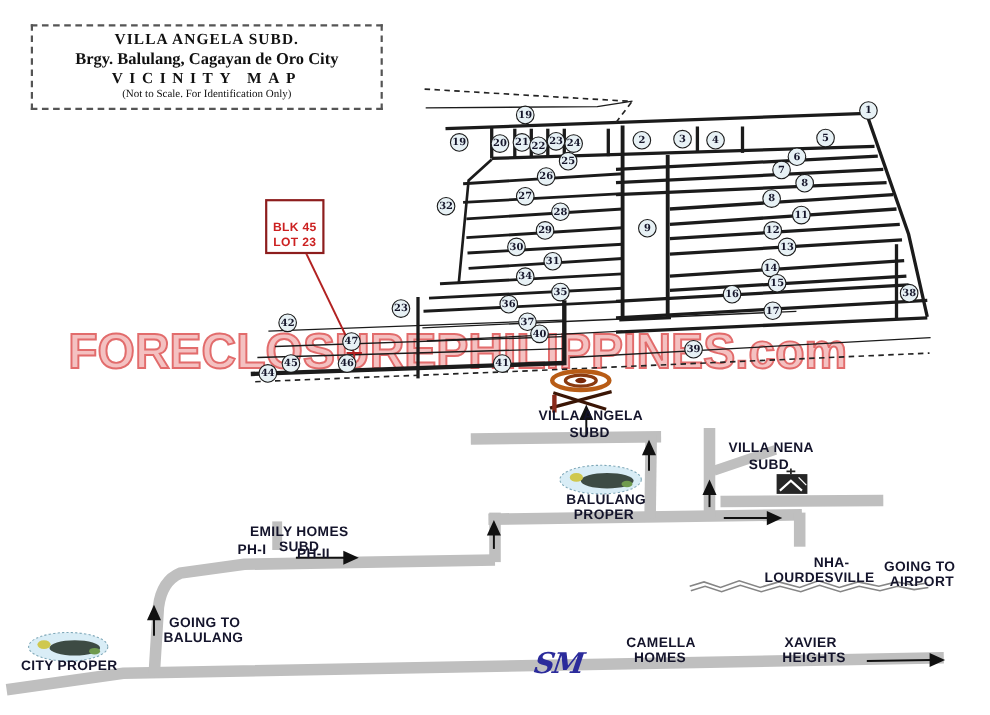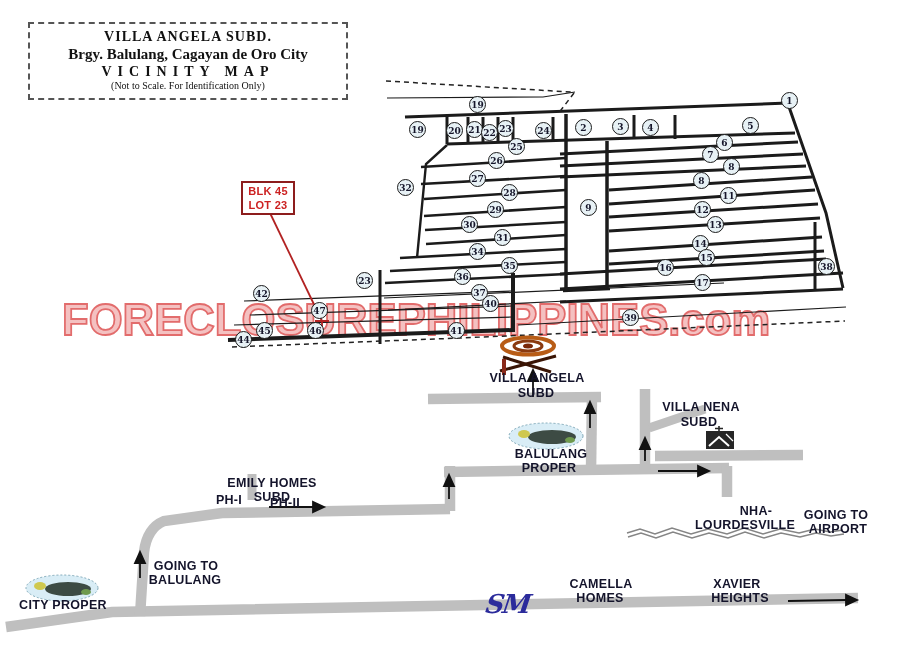--- a/index.html
+++ b/index.html
@@ -15,21 +15,21 @@
   }
   #title-box .t1{font-size:14px;font-weight:bold;margin-top:5px;letter-spacing:1px;}
   #title-box .t2{font-size:15px;font-weight:bold;margin-top:1px;}
   #title-box .t3{font-size:14px;font-weight:bold;letter-spacing:6px;margin-top:1px;}
   #title-box .t4{font-size:10px;margin-top:0px;}
   
   #lot-callout{
     position:absolute;left:241px;top:181px;width:50px;height:29px;
     border:2px solid #8d1d1d;background:#fff;color:#cc2121;
     font-size:11px;font-weight:bold;text-align:center;line-height:14px;
-    padding-top:1px;letter-spacing:.3px;
+    padding-top:17px;letter-spacing:.3px;
   }
   
   #watermark{
     position:absolute;left:62px;top:294px;white-space:nowrap;
     font-size:45px;font-weight:bold;letter-spacing:0px;
     color:#f4bcbc;-webkit-text-stroke:1.8px #e06060;opacity:.92;
     transform:scaleX(.97);transform-origin:left center;
   }
   
   .marker{
@@ -234,21 +234,21 @@
       <div class="marker" style="left: 692px; top: 235px;">14</div>
       <div class="marker" style="left: 698px; top: 249px;">15</div>
       <div class="marker" style="left: 657px; top: 259px;">16</div>
       <div class="marker" style="left: 694px; top: 274px;">17</div>
       <div class="marker" style="left: 469px; top: 96px;">19</div>
       <div class="marker" style="left: 409px; top: 121px;">19</div>
       <div class="marker" style="left: 446px; top: 122px;">20</div>
       <div class="marker" style="left: 466px; top: 121px;">21</div>
       <div class="marker" style="left: 481px; top: 124px;">22</div>
       <div class="marker" style="left: 497px; top: 120px;">23</div>
-      <div class="marker" style="left: 535px; top: 122px;">24</div>
+      <div class="marker" style="left: 513px; top: 122px;">24</div>
       <div class="marker" style="left: 508px; top: 138px;">25</div>
       <div class="marker" style="left: 488px; top: 152px;">26</div>
       <div class="marker" style="left: 469px; top: 170px;">27</div>
       <div class="marker" style="left: 501px; top: 184px;">28</div>
       <div class="marker" style="left: 487px; top: 201px;">29</div>
       <div class="marker" style="left: 461px; top: 216px;">30</div>
       <div class="marker" style="left: 494px; top: 229px;">31</div>
       <div class="marker" style="left: 397px; top: 179px;">32</div>
       <div class="marker" style="left: 356px; top: 272px;">23</div>
       <div class="marker" style="left: 469px; top: 243px;">34</div>

